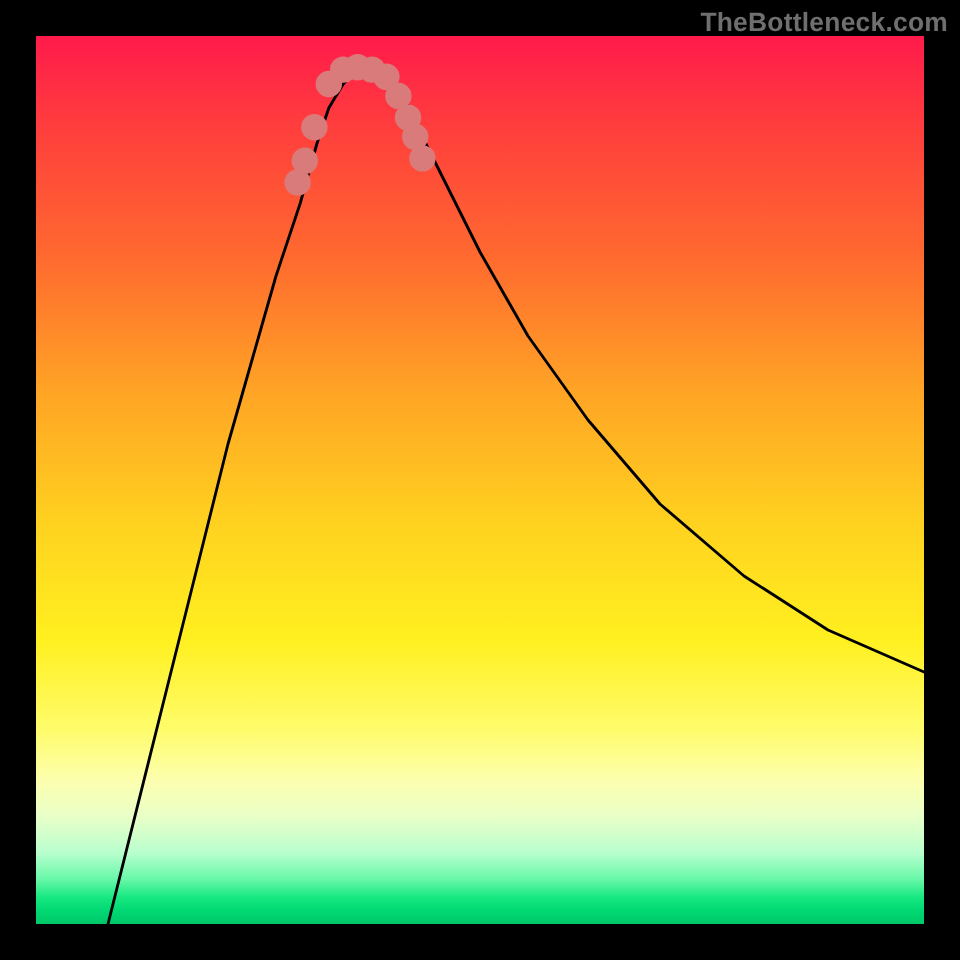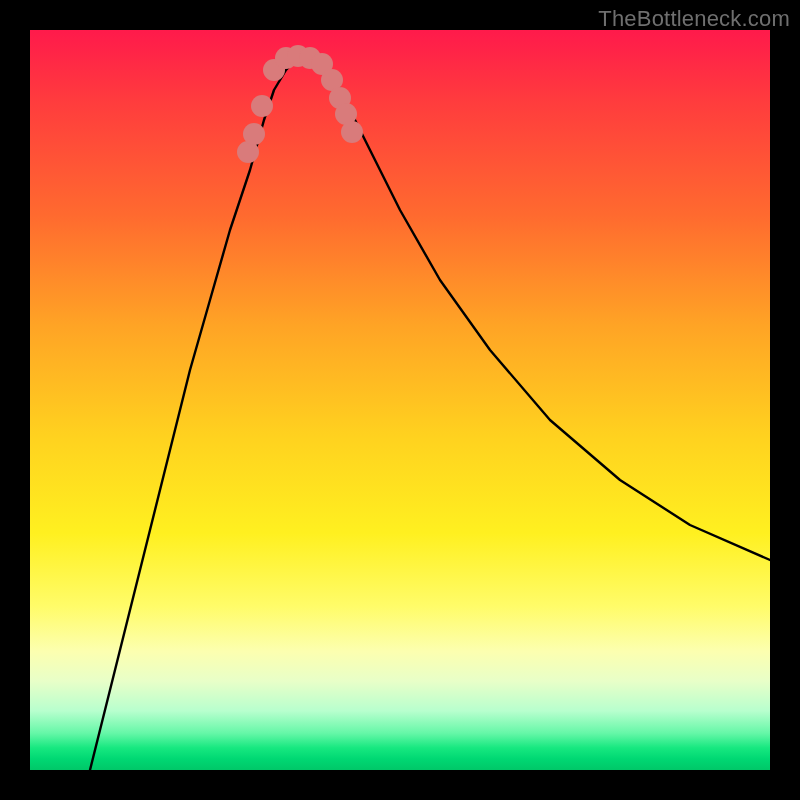--- a/index.html
+++ b/index.html
@@ -40,21 +40,21 @@
       #00d873 98.5%,
       #00c768 100%
     );
   }
   .watermark {
     position: absolute;
     top: 6px;
     right: 10px;
     color: #6f6f6f;
     font-size: 22px;
-    font-weight: 400;
+    font-weight: 700;
     letter-spacing: 0.2px;
     user-select: none;
   }
   svg.curve {
     position: absolute;
     left: 0; top: 0;
     width: 740px;
     height: 740px;
   }
 </style>

